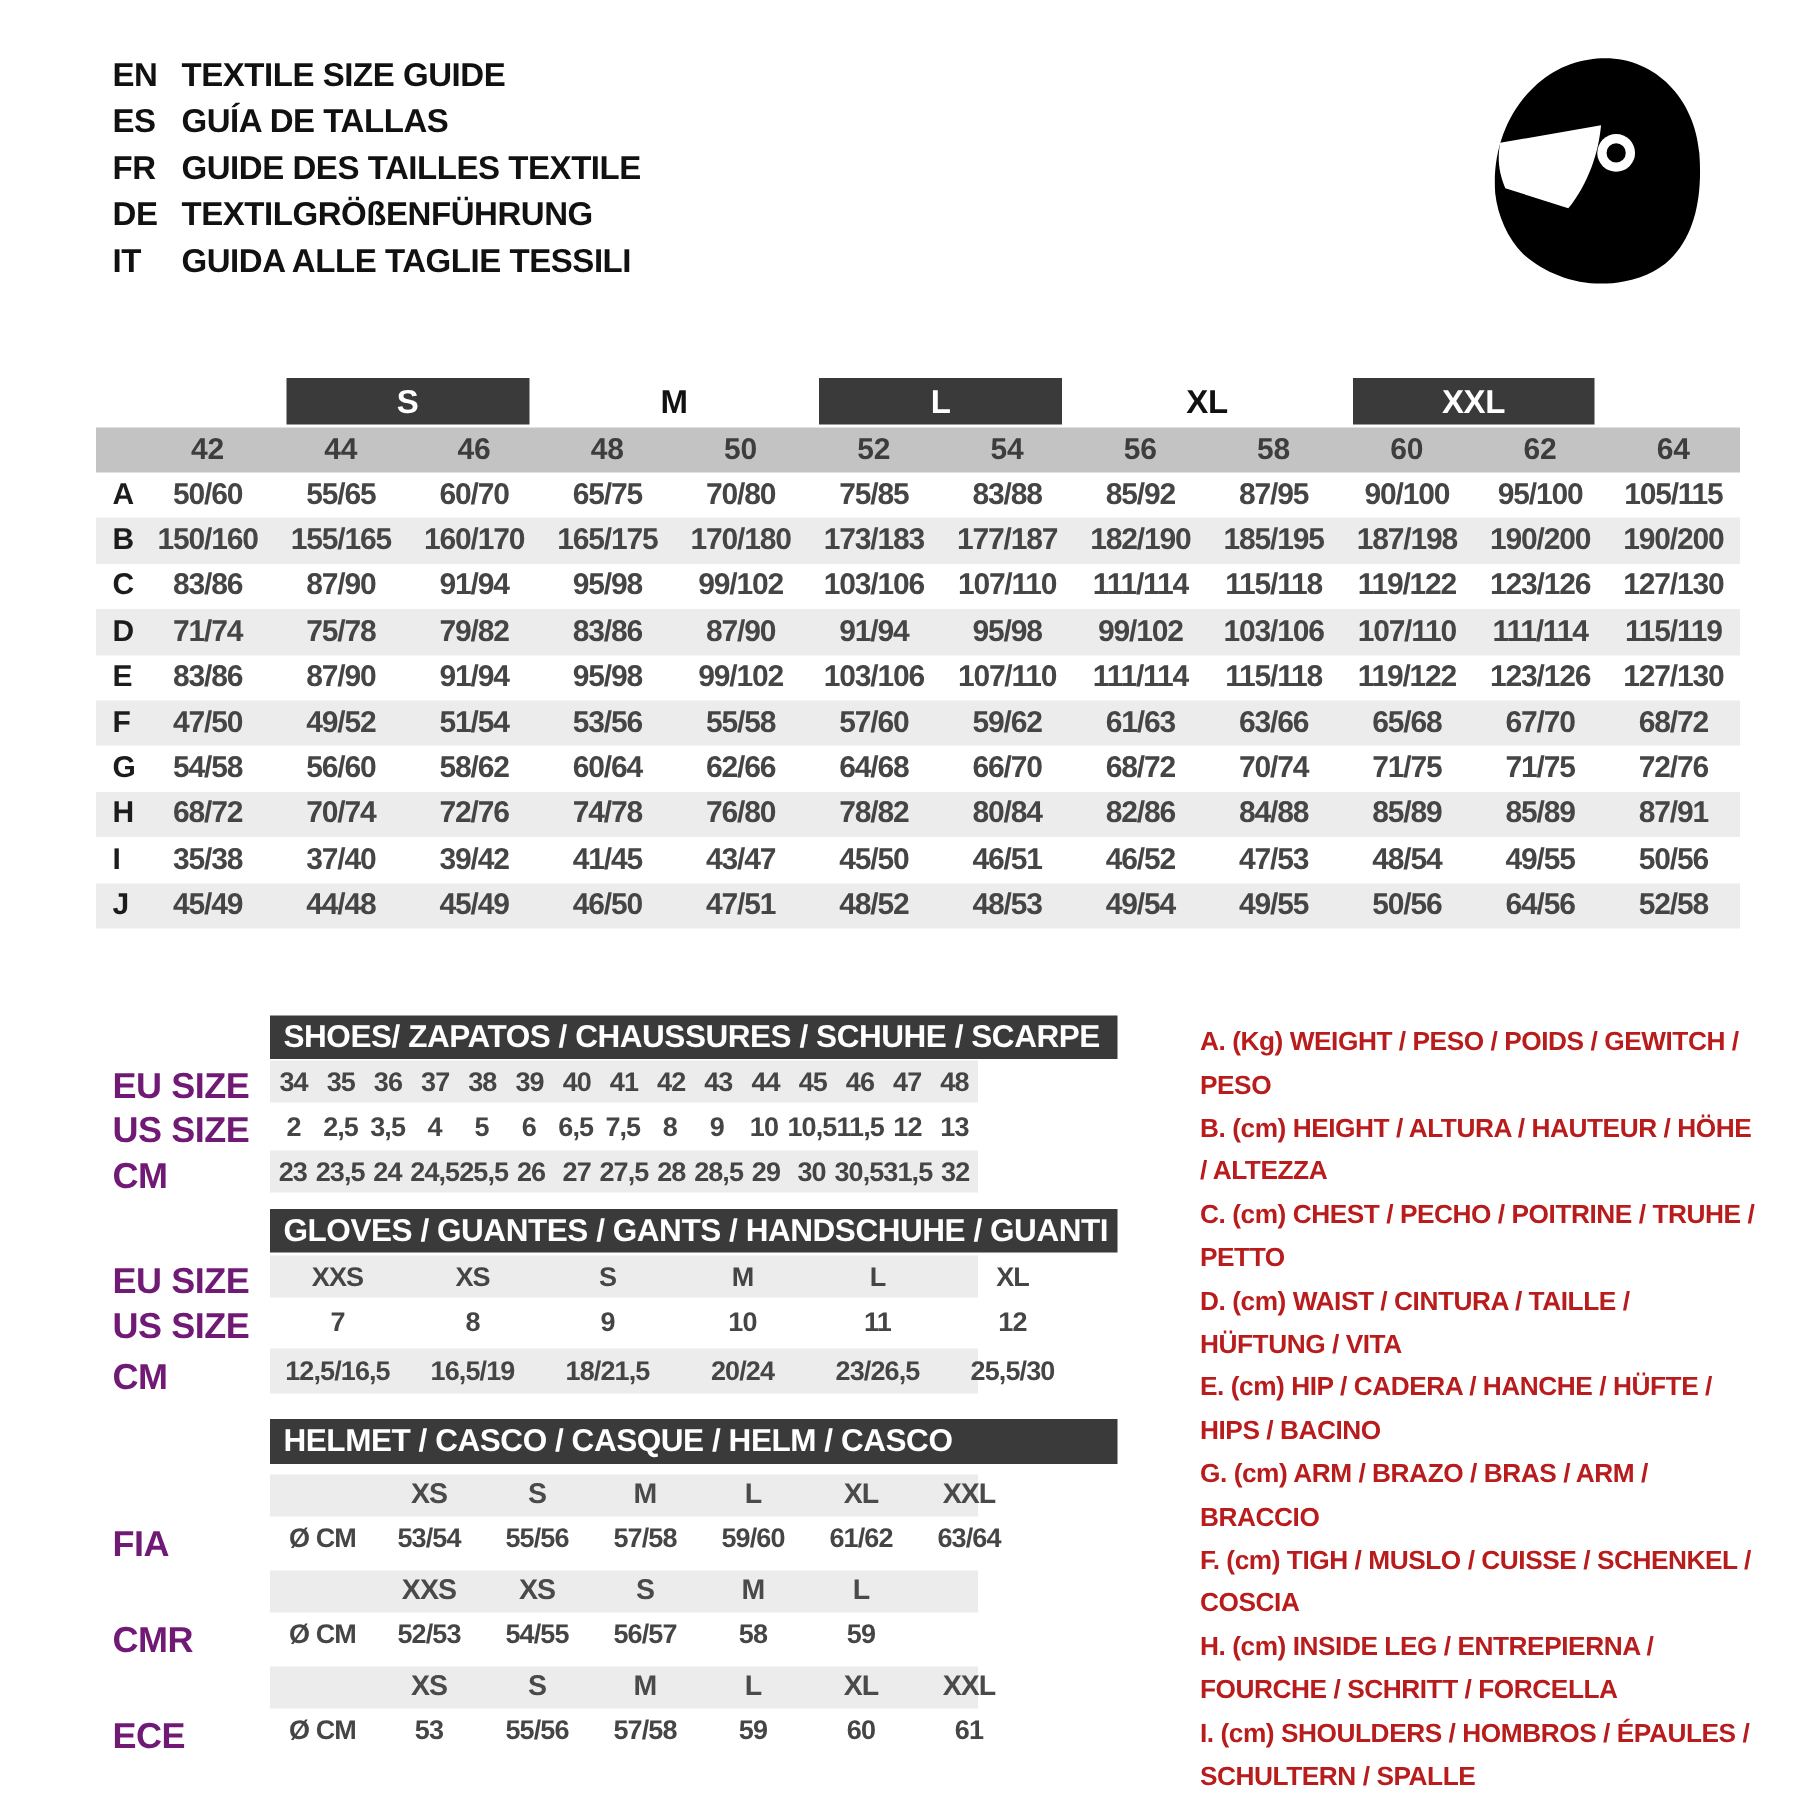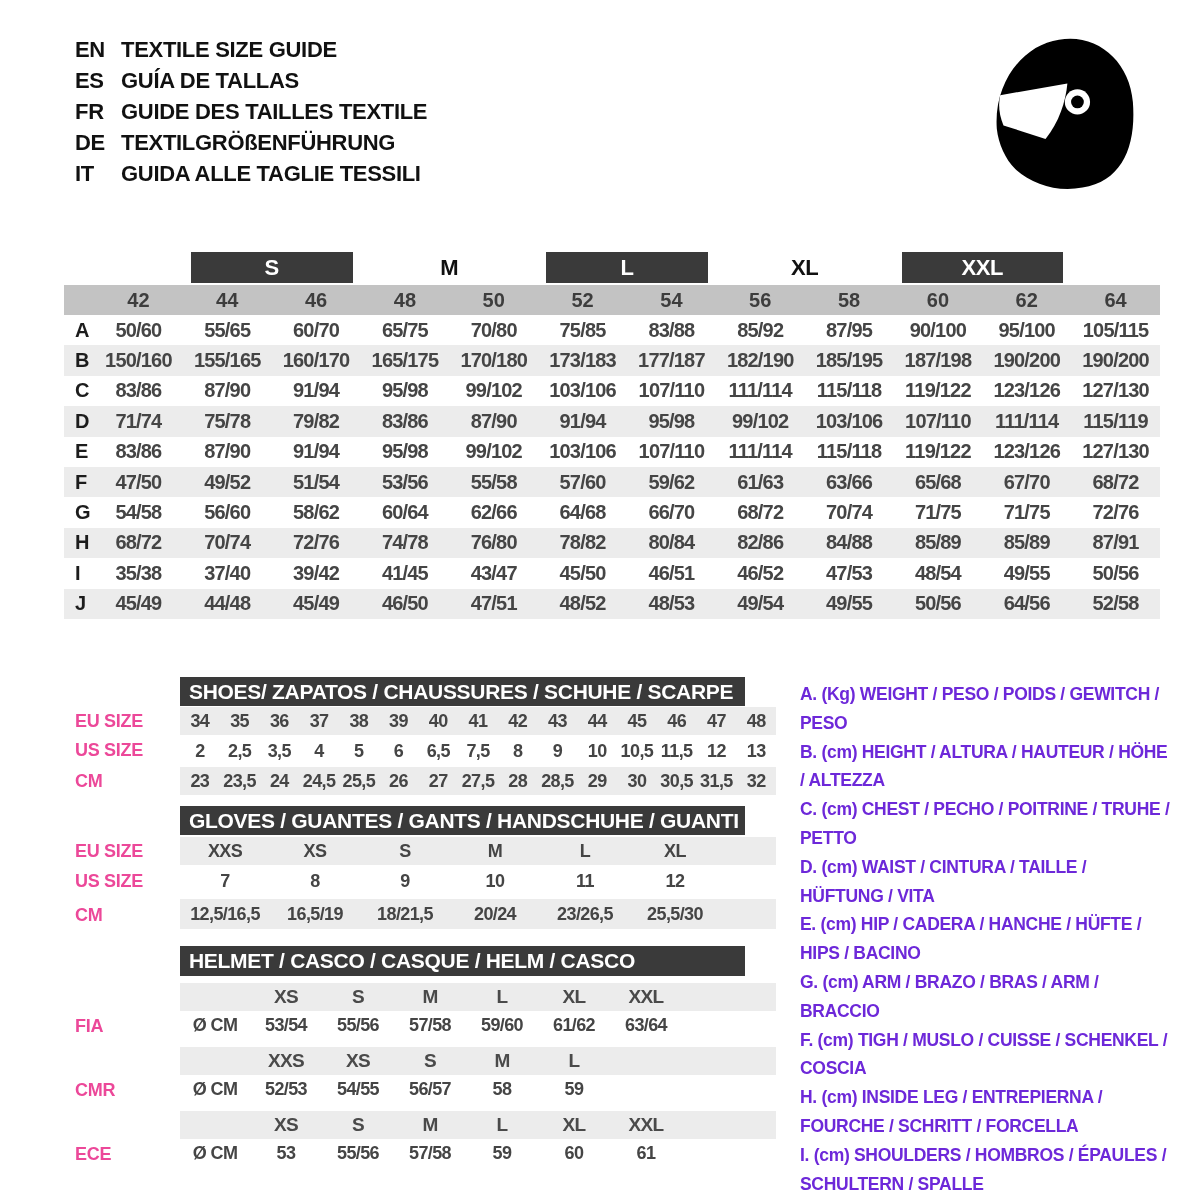--- a/index.html
+++ b/index.html
@@ -20,31 +20,31 @@
   .num-row{display:grid;grid-template-columns:30px repeat(12,1fr);height:30px;background:var(--band);align-items:center;}
   .num-cell{text-align:center;font-size:20px;color:#3d3d3d;}
   .body-row{display:grid;grid-template-columns:30px repeat(12,1fr);height:30.4px;align-items:center;}
   .body-row.alt{background:var(--stripe);}
   .letter-cell{font-size:20px;padding-left:11px;color:#1c1c1c;}
   .val-cell{text-align:center;font-size:20px;color:var(--val);letter-spacing:-0.8px;}
   
   .section-bar{position:absolute;left:180px;width:565px;height:29px;background:var(--dark);
                color:#fff;display:flex;align-items:center;padding-left:9px;box-sizing:border-box;
                font-size:21px;letter-spacing:-0.3px;white-space:nowrap;}
-  .side-label{position:absolute;left:75px;font-size:18px;color:#ec4899;letter-spacing:-0.3px;}
-  .strip-row{position:absolute;left:180px;width:596px;height:28px;display:grid;align-items:center;}
+  .side-label{position:absolute;left:75px;font-size:24px;color:#701a75;letter-spacing:-0.3px;}
+  .strip-row{position:absolute;left:180px;width:472px;height:28px;display:grid;align-items:center;}
   .strip-row.gray{background:var(--stripe);}
   .cols15{grid-template-columns:repeat(15,1fr);}
   .cols6{grid-template-columns:repeat(6,90px) 1fr;}
   .colsH{grid-template-columns:70px repeat(6,72px) 1fr;}
   .strip-cell{text-align:center;font-size:18px;color:var(--val);letter-spacing:-0.6px;white-space:nowrap;}
   .strip-cell.hsize{color:#4a4a4a;font-size:19px;}
   
   .legend{position:absolute;left:800px;top:680px;width:372px;}
-  .legend-item{font-size:17.5px;line-height:28.8px;letter-spacing:-0.3px;color:#6d28d9;}
+  .legend-item{font-size:17.5px;line-height:28.8px;letter-spacing:-0.3px;color:#b91c1c;}
 </style>
 </head>
 <body>
 
 <div class="canvas" style="--dark: #3a3a3a; --band: #c3c3c3; --stripe: #ececec; --val: #454545;">
 
   <div class="title-block" id="title-block">
       <div class="lang-row">
         <span class="lang-code">EN</span>
         <span class="lang-title">TEXTILE SIZE GUIDE</span>

